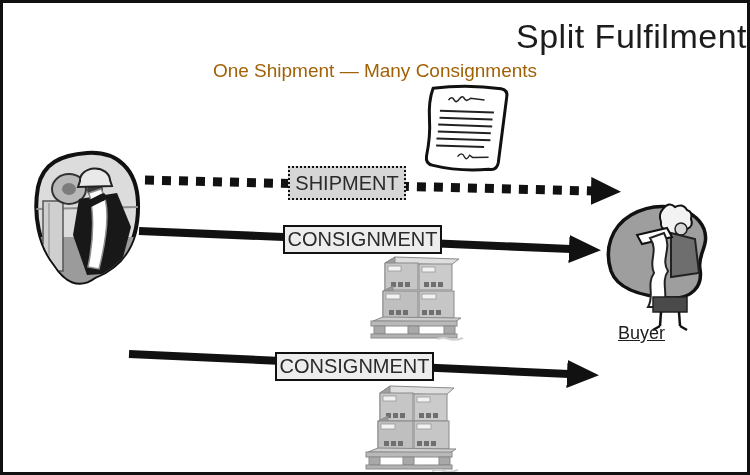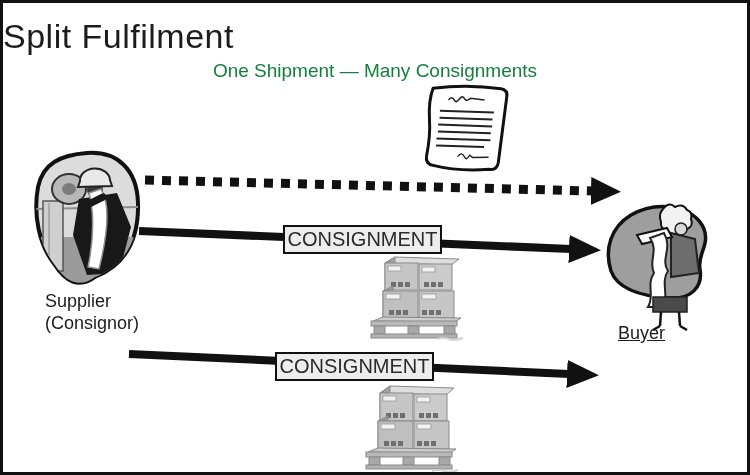--- a/index.html
+++ b/index.html
@@ -8,28 +8,28 @@
     width:750px;height:475px;
     box-sizing:border-box;
     border:3px solid #111;
     background:#fff;
     font-family:"Liberation Sans", sans-serif;
     overflow:hidden;
   }
   .abs{position:absolute;}
   #title{
     top:14px;left:0;width:100%;
-    text-align:left;
+    text-align:right;
     font-size:34px;color:#1c1c1c;
     letter-spacing:0.5px;
   }
   #subtitle{
     top:57px;left:0;width:100%;
     text-align:center;
-    font-size:19px;color:#15803d;
+    font-size:19px;color:#a16207;
   }
   #arrow-layer{top:0;left:0;width:750px;height:475px;pointer-events:none;}
   .flow-label{
     display:flex;align-items:center;justify-content:center;
     font-size:20px;color:#2a2a2a;
     box-sizing:border-box;
     z-index:5;
   }
   #shipment-label{
     left:285px;top:163px;width:118px;height:34px;
@@ -96,24 +96,20 @@
         <ellipse cx="40" cy="40" rx="7" ry="6" fill="#7c7c7c"></ellipse>
         <path d="M50,50 L88,44 L102,78 L90,124 L58,126 L44,86 Z" fill="#181818"></path>
         <circle cx="66" cy="41" r="8" fill="#3a3a3a"></circle>
         <path d="M51,32 a15,12 0 0 1 30,-1 l2,6 l-34,1 Z" fill="#e9e9e9" stroke="#222" stroke-width="2"></path>
         <path d="M72,40 C81,54 79,84 70,120 L59,118 C66,84 64,58 60,44 Z" fill="#ffffff" stroke="#8e8e8e" stroke-width="1.5"></path>
         <path d="M58,56 L74,48" stroke="#181818" stroke-width="7" stroke-linecap="round"></path>
       </g>
     </svg>
   </div>
 
-  <div id="supplier-label" class="abs party-label">
-    <div>Supplier</div>
-    <div>(Consignor)</div>
-  </div>
 
   <div id="buyer-figure" class="abs">
     <svg width="112" height="134" viewBox="0 0 112 134">
       <path d="M30,16 C58,0 94,8 103,30 C109,46 96,56 99,70 C102,88 90,100 70,99 C50,98 18,94 10,72 C3,50 10,28 30,16 Z" fill="#9e9e9e" stroke="#111" stroke-width="3.5"></path>
       <path d="M62,10 q6,-8 12,-2 q8,-4 12,3 q6,2 4,9 q3,7 -4,10 q-2,6 -9,4 q-7,3 -11,-3 q-7,-1 -6,-8 q-3,-8 2,-13 Z" fill="#f2f2f2" stroke="#111" stroke-width="2"></path>
       <circle cx="80" cy="30" r="6" fill="#d8d8d8" stroke="#222" stroke-width="1.5"></circle>
       <path d="M70,34 L94,40 L98,74 L70,78 Z" fill="#6e6e6e" stroke="#222" stroke-width="2"></path>
       <path d="M36,36 L66,29 L71,38 L41,45 Z" fill="#ffffff" stroke="#111" stroke-width="2"></path>
       <path d="M63,34 C72,50 59,60 67,72 C59,84 69,96 61,108 L47,108 C54,96 45,86 53,74 C47,62 58,52 49,39 Z" fill="#ffffff" stroke="#222" stroke-width="2"></path>
       <rect x="52" y="98" width="34" height="15" fill="#4a4a4a" stroke="#222" stroke-width="1.5"></rect>
@@ -138,20 +134,21 @@
       </marker>
     </defs>
 
     <line x1="142" y1="177" x2="590" y2="188" stroke="#111" stroke-width="9" stroke-dasharray="9 8" marker-end="url(#head-dotted)"></line>
 
     <line x1="136" y1="228" x2="568" y2="246" stroke="#111" stroke-width="8" marker-end="url(#head-solid)"></line>
 
     <line x1="126" y1="351" x2="566" y2="371" stroke="#111" stroke-width="8" marker-end="url(#head-solid)"></line>
   </svg>
 
+  <div id="shipment-label" class="abs flow-label">SHIPMENT</div>
   <div id="consignment-label-1" class="abs flow-label">CONSIGNMENT</div>
   <div id="consignment-label-2" class="abs flow-label">CONSIGNMENT</div>
 
   <div id="pallet-1" class="abs">
     <svg width="118" height="86" viewBox="0 0 118 86">
       <polygon points="30,8 40,2 104,4 96,10" fill="#dedede" stroke="#8a8a8a" stroke-width="1"></polygon>
       <polygon points="30,8 40,2 40,32 30,36" fill="#9f9f9f" stroke="#8a8a8a" stroke-width="1"></polygon>
       <rect x="30" y="8" width="33" height="27" fill="#c6c6c6" stroke="#8a8a8a" stroke-width="1"></rect>
       <rect x="64" y="9" width="33" height="26" fill="#cbcbcb" stroke="#8a8a8a" stroke-width="1"></rect>
       <rect x="33" y="11" width="13" height="5" fill="#f2f2f2" stroke="#999" stroke-width="0.8"></rect>

